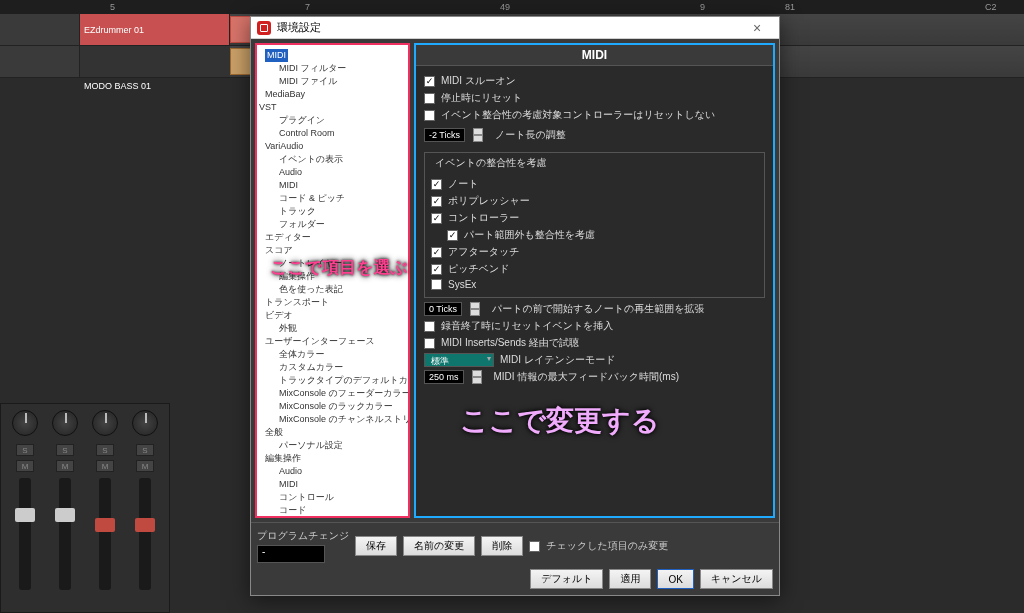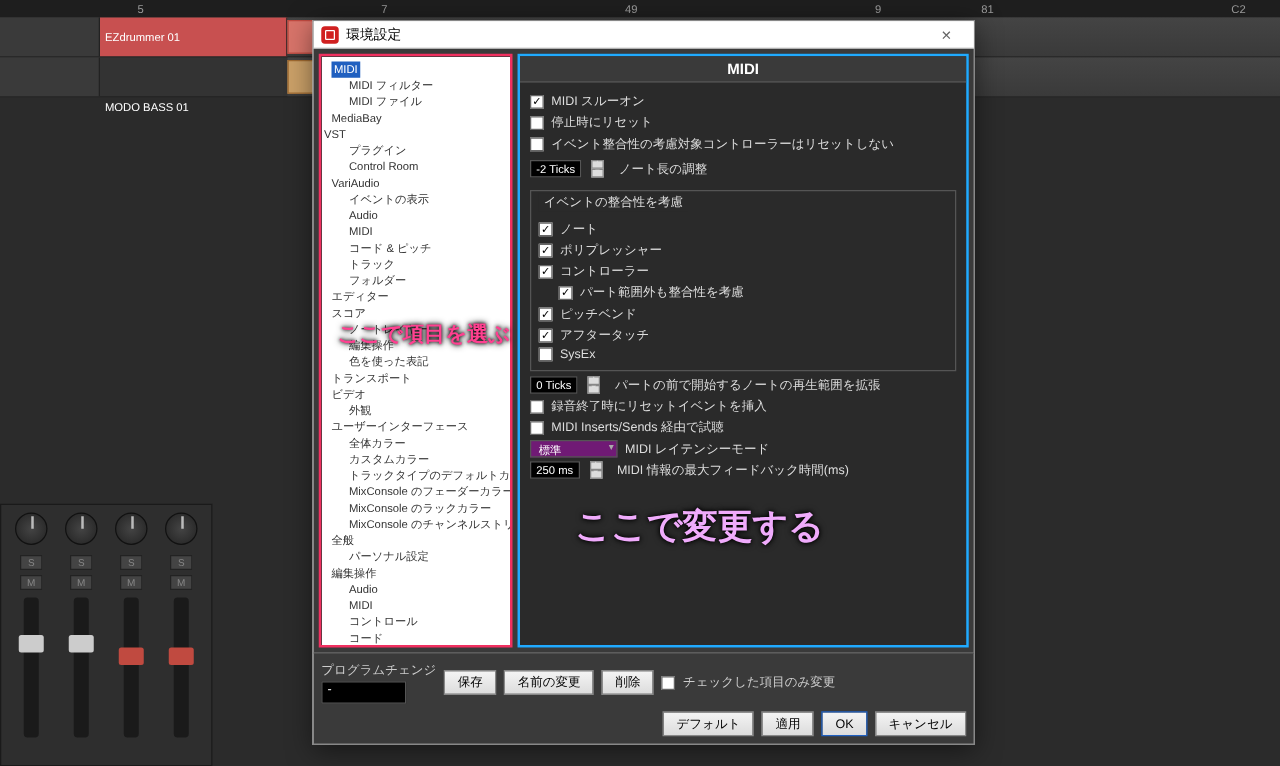--- a/index.html
+++ b/index.html
@@ -58,21 +58,21 @@
   .panel-title { background: #3a3a3a; color: #fff; font-weight: bold; text-align: center; font-size: 12px; padding: 3px; border-bottom: 1px solid #555; margin: -6px -8px 8px -8px; }
   .chk-row { display: flex; align-items: center; gap: 6px; margin: 3px 0; font-size: 10px; }
   .chk { width: 11px; height: 11px; background: #fff; border: 1px solid #666; display: inline-flex; align-items: center; justify-content: center; font-size: 9px; color: #000; flex-shrink: 0; }
   .chk.ck::after { content: "✓"; }
   .spinbox { display: inline-flex; align-items: center; background: #000; color: #fff; padding: 0 4px; height: 14px; font-size: 9px; border: 1px solid #555; }
   .spin-btns { display: inline-flex; flex-direction: column; margin-left: 2px; margin-right: 6px; }
   .spin-btns span { width: 10px; height: 7px; background: #ddd; border: 1px solid #888; font-size: 6px; line-height: 5px; text-align: center; cursor: pointer; }
   .group-box { border: 1px solid #555; padding: 4px 6px; margin: 4px 0; }
   .group-title { margin: -10px 0 4px 0; background: #2a2a2a; display: inline-block; padding: 0 4px; font-size: 10px; }
   .inline-row { display: flex; align-items: center; gap: 6px; margin: 3px 0; font-size: 10px; }
-  .selectbox { background: #701a75; color: #fff; padding: 1px 18px 1px 6px; border: 1px solid #555; font-size: 9px; height: 14px; position: relative; }
+  .selectbox { background: #0f766e; color: #fff; padding: 1px 18px 1px 6px; border: 1px solid #555; font-size: 9px; height: 14px; position: relative; }
   .selectbox::after { content: "▾"; position: absolute; right: 2px; top: 0; color: #aaa; font-size: 8px; }
 
   .annot { position: absolute; font-size: 17px; font-weight: bold; text-shadow: 0 0 3px #000, 0 0 6px #000; pointer-events: none; }
   .annot.pink { color: #ff4090; }
   .annot.blue { color: #f0abfc; }
 
   .dialog-footer { background: #3a3a3a; padding: 6px; border-top: 1px solid #555; }
   .footer-row1 { display: flex; align-items: center; gap: 6px; margin-bottom: 6px; }
   .footer-label { color: #ccc; font-size: 10px; }
   .preset-sel { background: #000; color: #fff; border: 1px solid #555; width: 68px; height: 18px; font-size: 10px; padding: 0 4px; }
@@ -300,25 +300,25 @@
         <div class="chk-row">
             <span class="chk ck"></span>
             <span>コントローラー</span>
           </div>
         <div class="chk-row" style="padding-left:16px">
             <span class="chk ck"></span>
             <span>パート範囲外も整合性を考慮</span>
           </div>
         <div class="chk-row">
             <span class="chk ck"></span>
+            <span>アフタータッチ</span>
+          </div>
+        <div class="chk-row">
+            <span class="chk ck"></span>
             <span>ピッチベンド</span>
-          </div>
-        <div class="chk-row">
-            <span class="chk ck"></span>
-            <span>アフタータッチ</span>
           </div>
         <div class="chk-row">
             <span class="chk"></span>
             <span>SysEx</span>
           </div>
       </div>
 
 
       <div class="inline-row">
         <span class="spinbox">0 Ticks</span>

